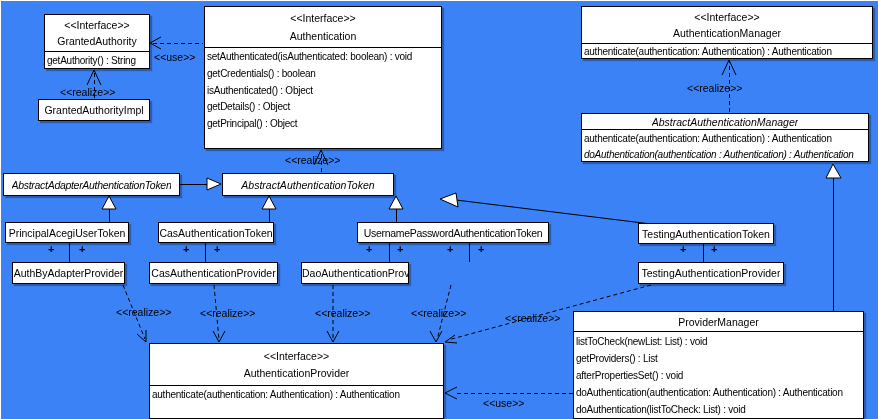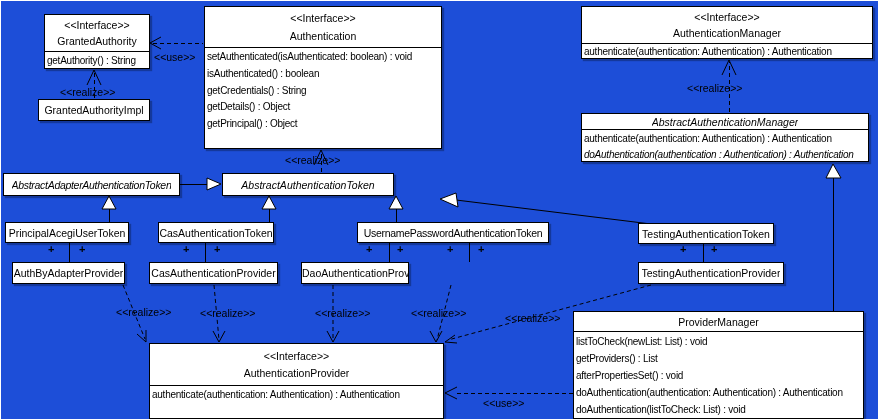--- a/index.html
+++ b/index.html
@@ -1,18 +1,18 @@
 <!DOCTYPE html>
 <html><head>
 <meta charset="utf-8">
 <style>
   html,body{margin:0;padding:0;background:#f0f0f0;}
   #canvas{
     position:relative;width:878px;height:419px;overflow:hidden;
-    background:#1d4ed8;border-top:1px solid #fff;border-left:1px solid #fff;
+    background:#3b82f6;border-top:1px solid #fff;border-left:1px solid #fff;
     font-family:"Liberation Sans","DejaVu Sans",sans-serif;color:#000;
   }
   #wires{position:absolute;left:0;top:0;z-index:1;}
   .box{
     position:absolute;z-index:2;background:#fff;border:1px solid #000;
     box-sizing:border-box;box-shadow:2px 2px 1px rgba(0,0,0,0.28);
   }
   .head{display:flex;flex-direction:column;justify-content:space-evenly;align-items:center;}
   .stereo{font-size:10.5px;white-space:nowrap;}
   .cname{font-size:10.5px;white-space:nowrap;overflow:hidden;max-width:100%;text-align:center;}
@@ -134,22 +134,22 @@
     <div class="cname">GrantedAuthorityImpl</div>
   </div>
 
   <div class="box" style="left:203px;top:5px;width:238px;height:143px">
     <div class="head" style="height:40px">
       <div class="stereo">&lt;&lt;Interface&gt;&gt;</div>
       <div class="cname">Authentication</div>
     </div>
     <div class="methods" style="--mh:16.8px">
       <div class="m">setAuthenticated(isAuthenticated: boolean) : void</div>
-      <div class="m">isAuthenticated() : boolean</div>
-      <div class="m">getCredentials() : String</div>
+      <div class="m">getCredentials() : boolean</div>
+      <div class="m">isAuthenticated() : Object</div>
       <div class="m">getDetails() : Object</div>
       <div class="m">getPrincipal() : Object</div>
     </div>
   </div>
 
   <div class="box" style="left:580px;top:5px;width:292px;height:53px">
     <div class="head" style="height:36px">
       <div class="stereo">&lt;&lt;Interface&gt;&gt;</div>
       <div class="cname">AuthenticationManager</div>
     </div>

